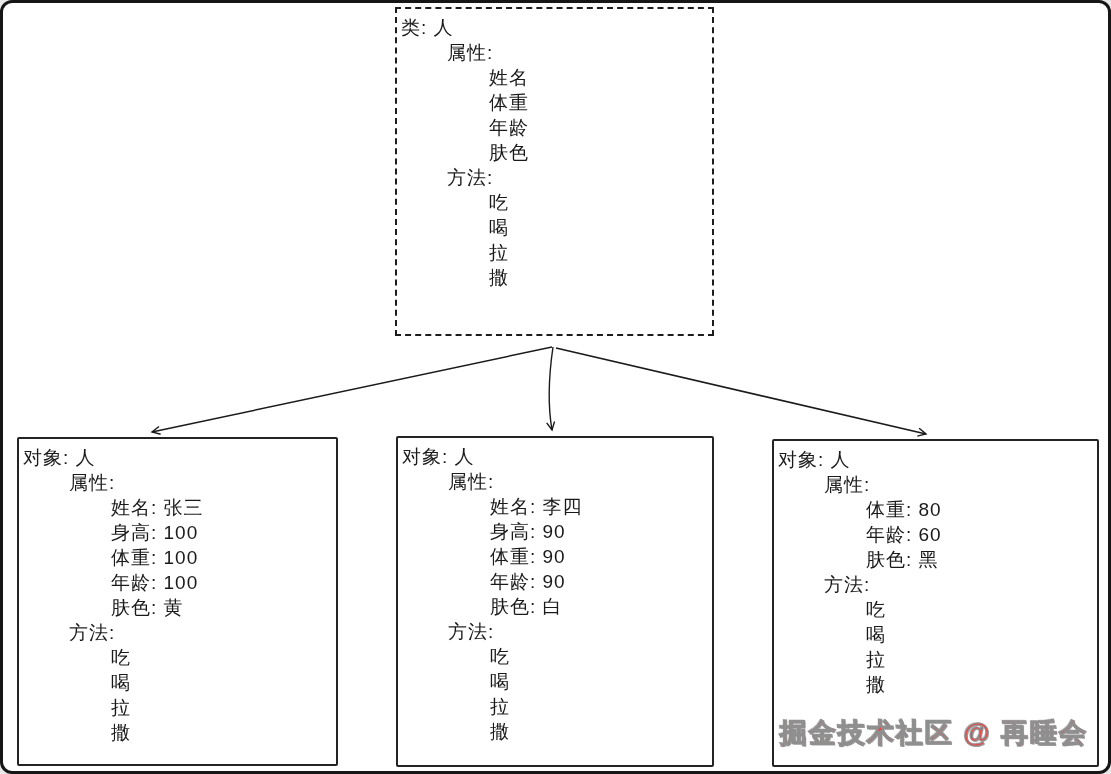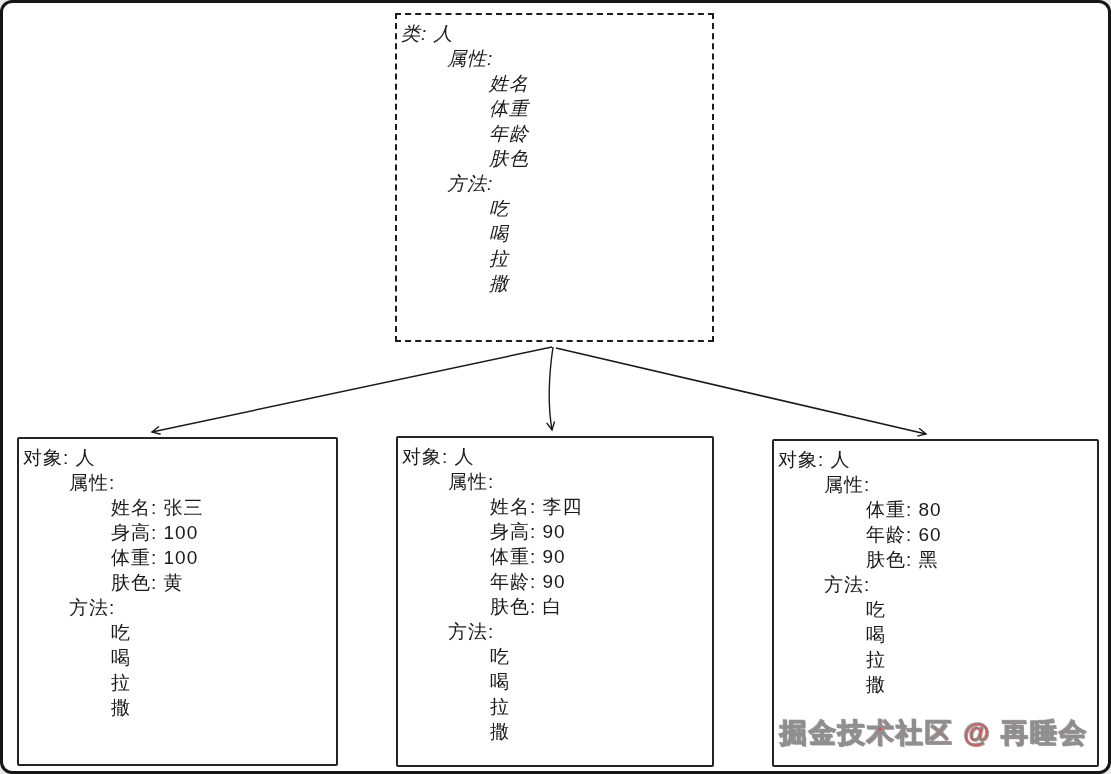--- a/index.html
+++ b/index.html
@@ -21,24 +21,23 @@
     width: 1111px; height: 774px;
     pointer-events: none;
   }
   .box {
     position: absolute;
     box-sizing: border-box;
     background: #ffffff;
     padding-top: 6px;
   }
   .class-box {
-    left: 392px; top: 10px;
+    left: 392px; top: 4px;
     width: 319px; height: 329px;
     border: 2px dashed #1c1c1c;
-    font-style: italic;
   }
   .obj-box { border: 2px solid #242424; border-radius: 2px; }
   .obj-1 { left: 14px;  top: 434px; width: 321px; height: 329px; }
   .obj-2 { left: 393px; top: 433px; width: 318px; height: 331px; }
   .obj-3 { left: 769px; top: 436px; width: 327px; height: 328px; }
   .l {
     height: 25px;
     line-height: 25px;
     font-size: 19px;
     white-space: nowrap;
@@ -89,20 +88,21 @@
     <div class="l i2">拉</div>
     <div class="l i2">撒</div>
   </div>
 
   <div class="box obj-box obj-1">
     <div class="l i0">对象: 人</div>
     <div class="l i1">属性:</div>
     <div class="l i2">姓名: 张三</div>
     <div class="l i2">身高: 100</div>
     <div class="l i2">体重: 100</div>
+    <div class="l i2">年龄: 100</div>
     <div class="l i2">肤色: 黄</div>
     <div class="l i1">方法:</div>
     <div class="l i2">吃</div>
     <div class="l i2">喝</div>
     <div class="l i2">拉</div>
     <div class="l i2">撒</div>
   </div>
 
   <div class="box obj-box obj-2">
     <div class="l i0">对象: 人</div>

